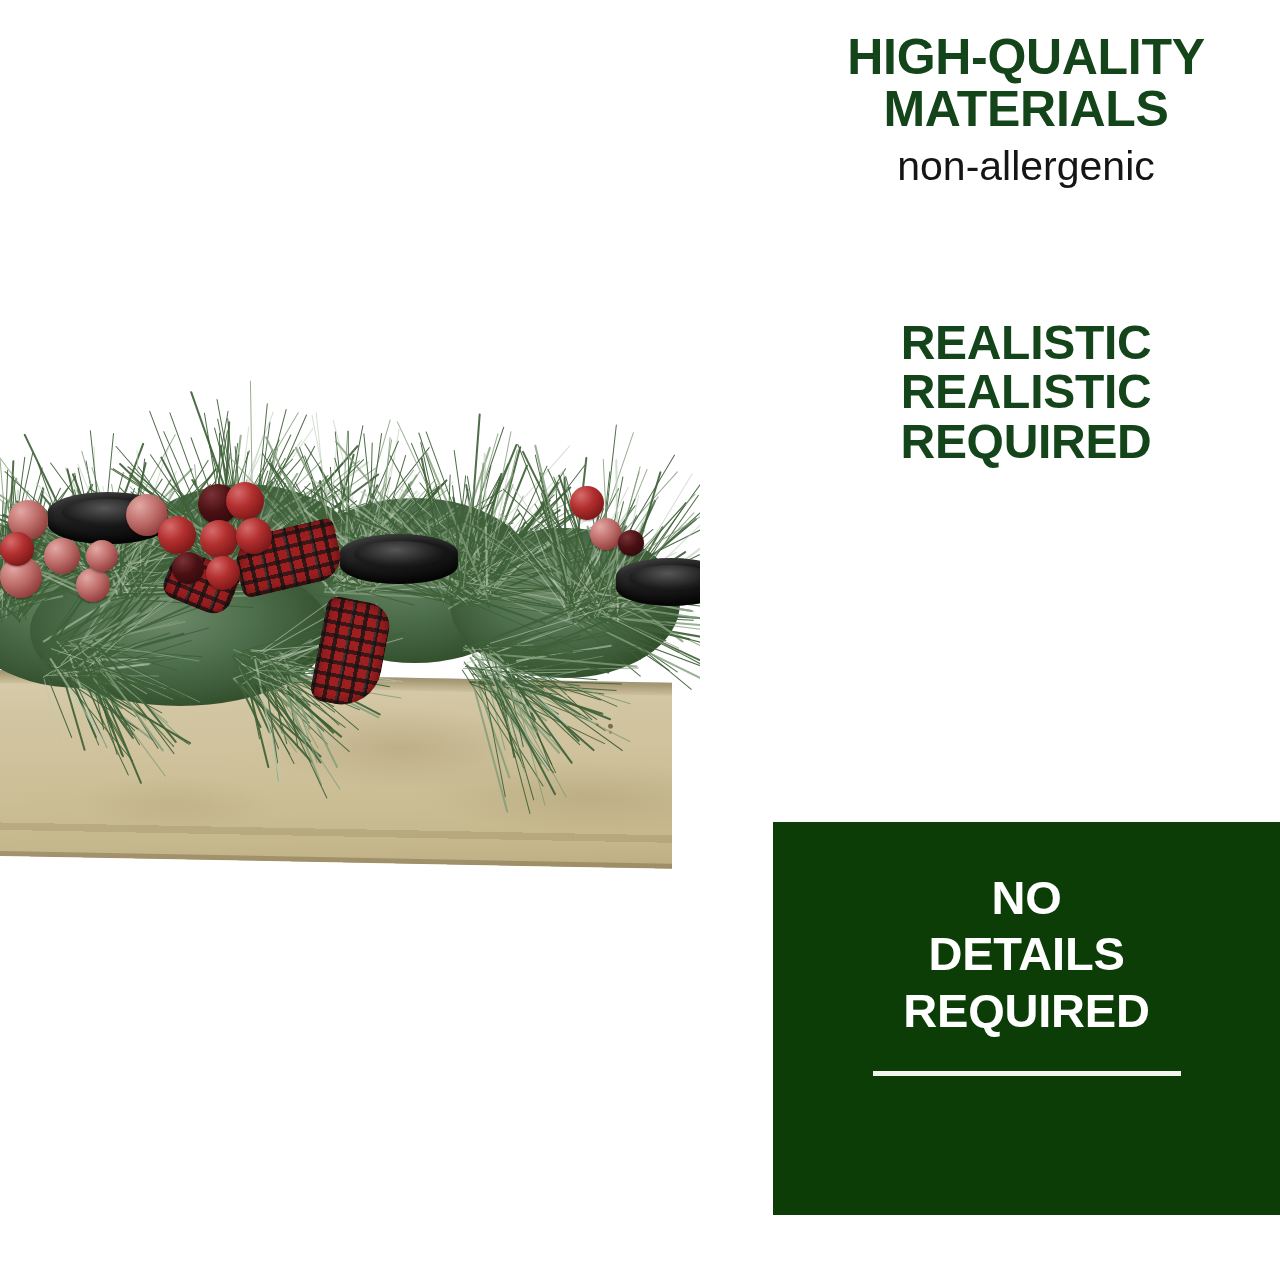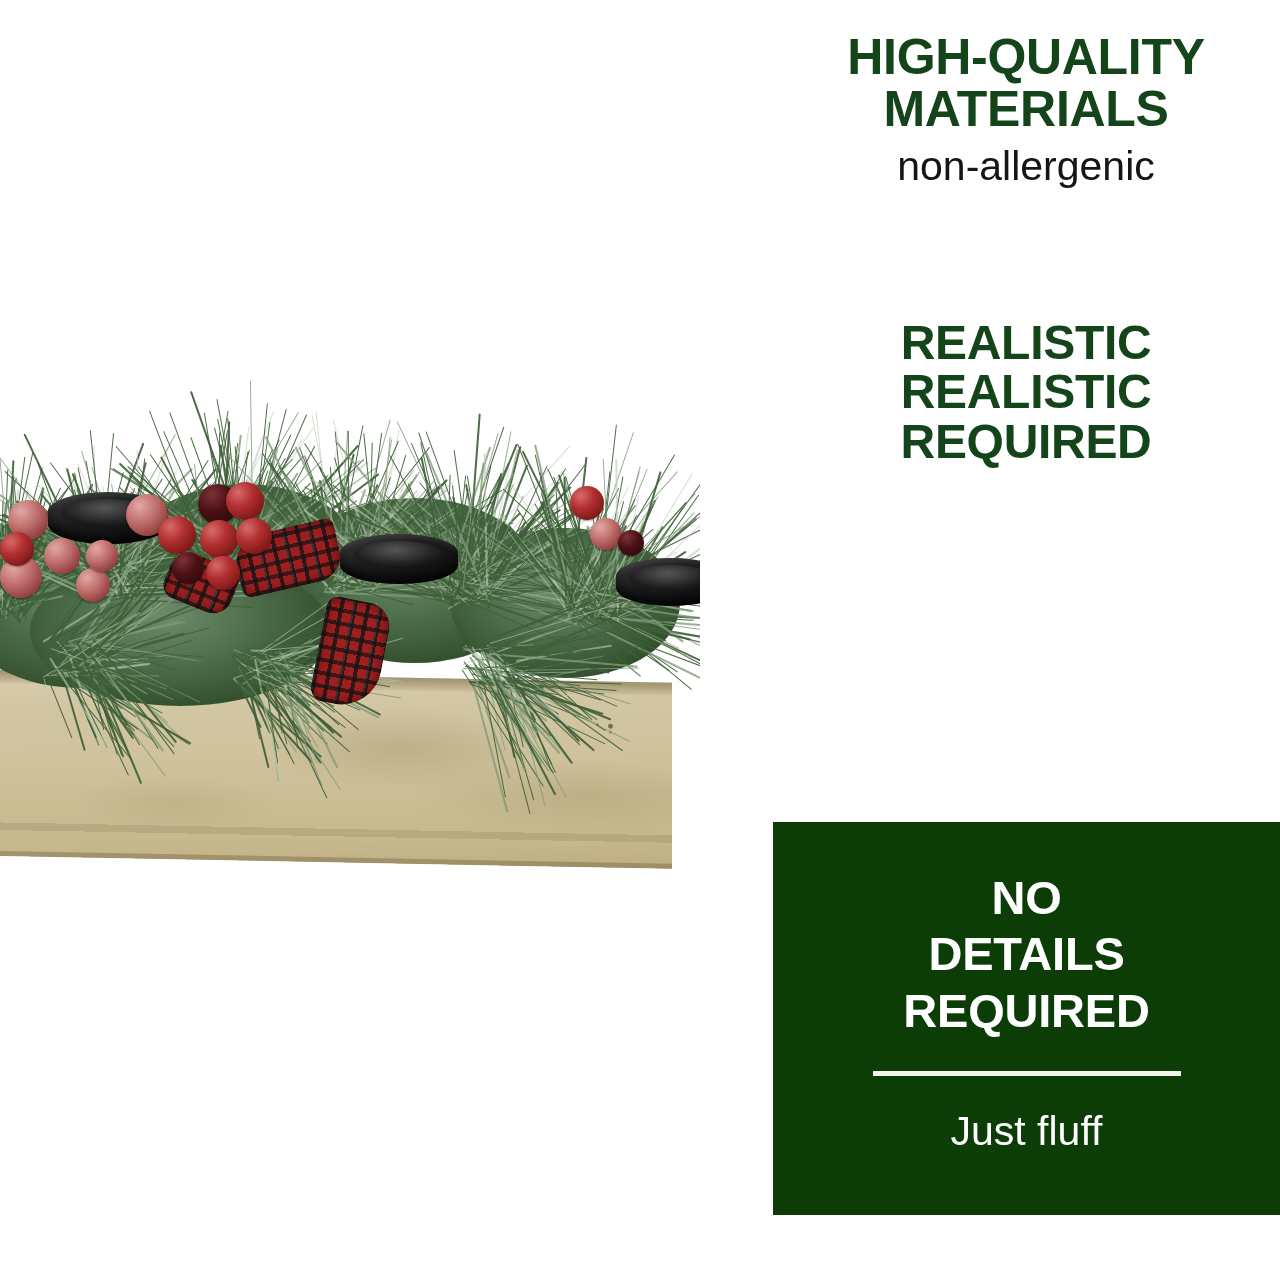--- a/index.html
+++ b/index.html
@@ -1426,17 +1426,16 @@
   </div>
 
   <div class="panel">
     <div class="panel-hd">
       <div>NO</div>
       <div>DETAILS</div>
       <div>REQUIRED</div>
     </div>
     <div class="rule"></div>
     <div class="panel-sub">
-      <div>Just fluff</div>
     </div>
   </div>
 
 </div>
 
 </body></html>

